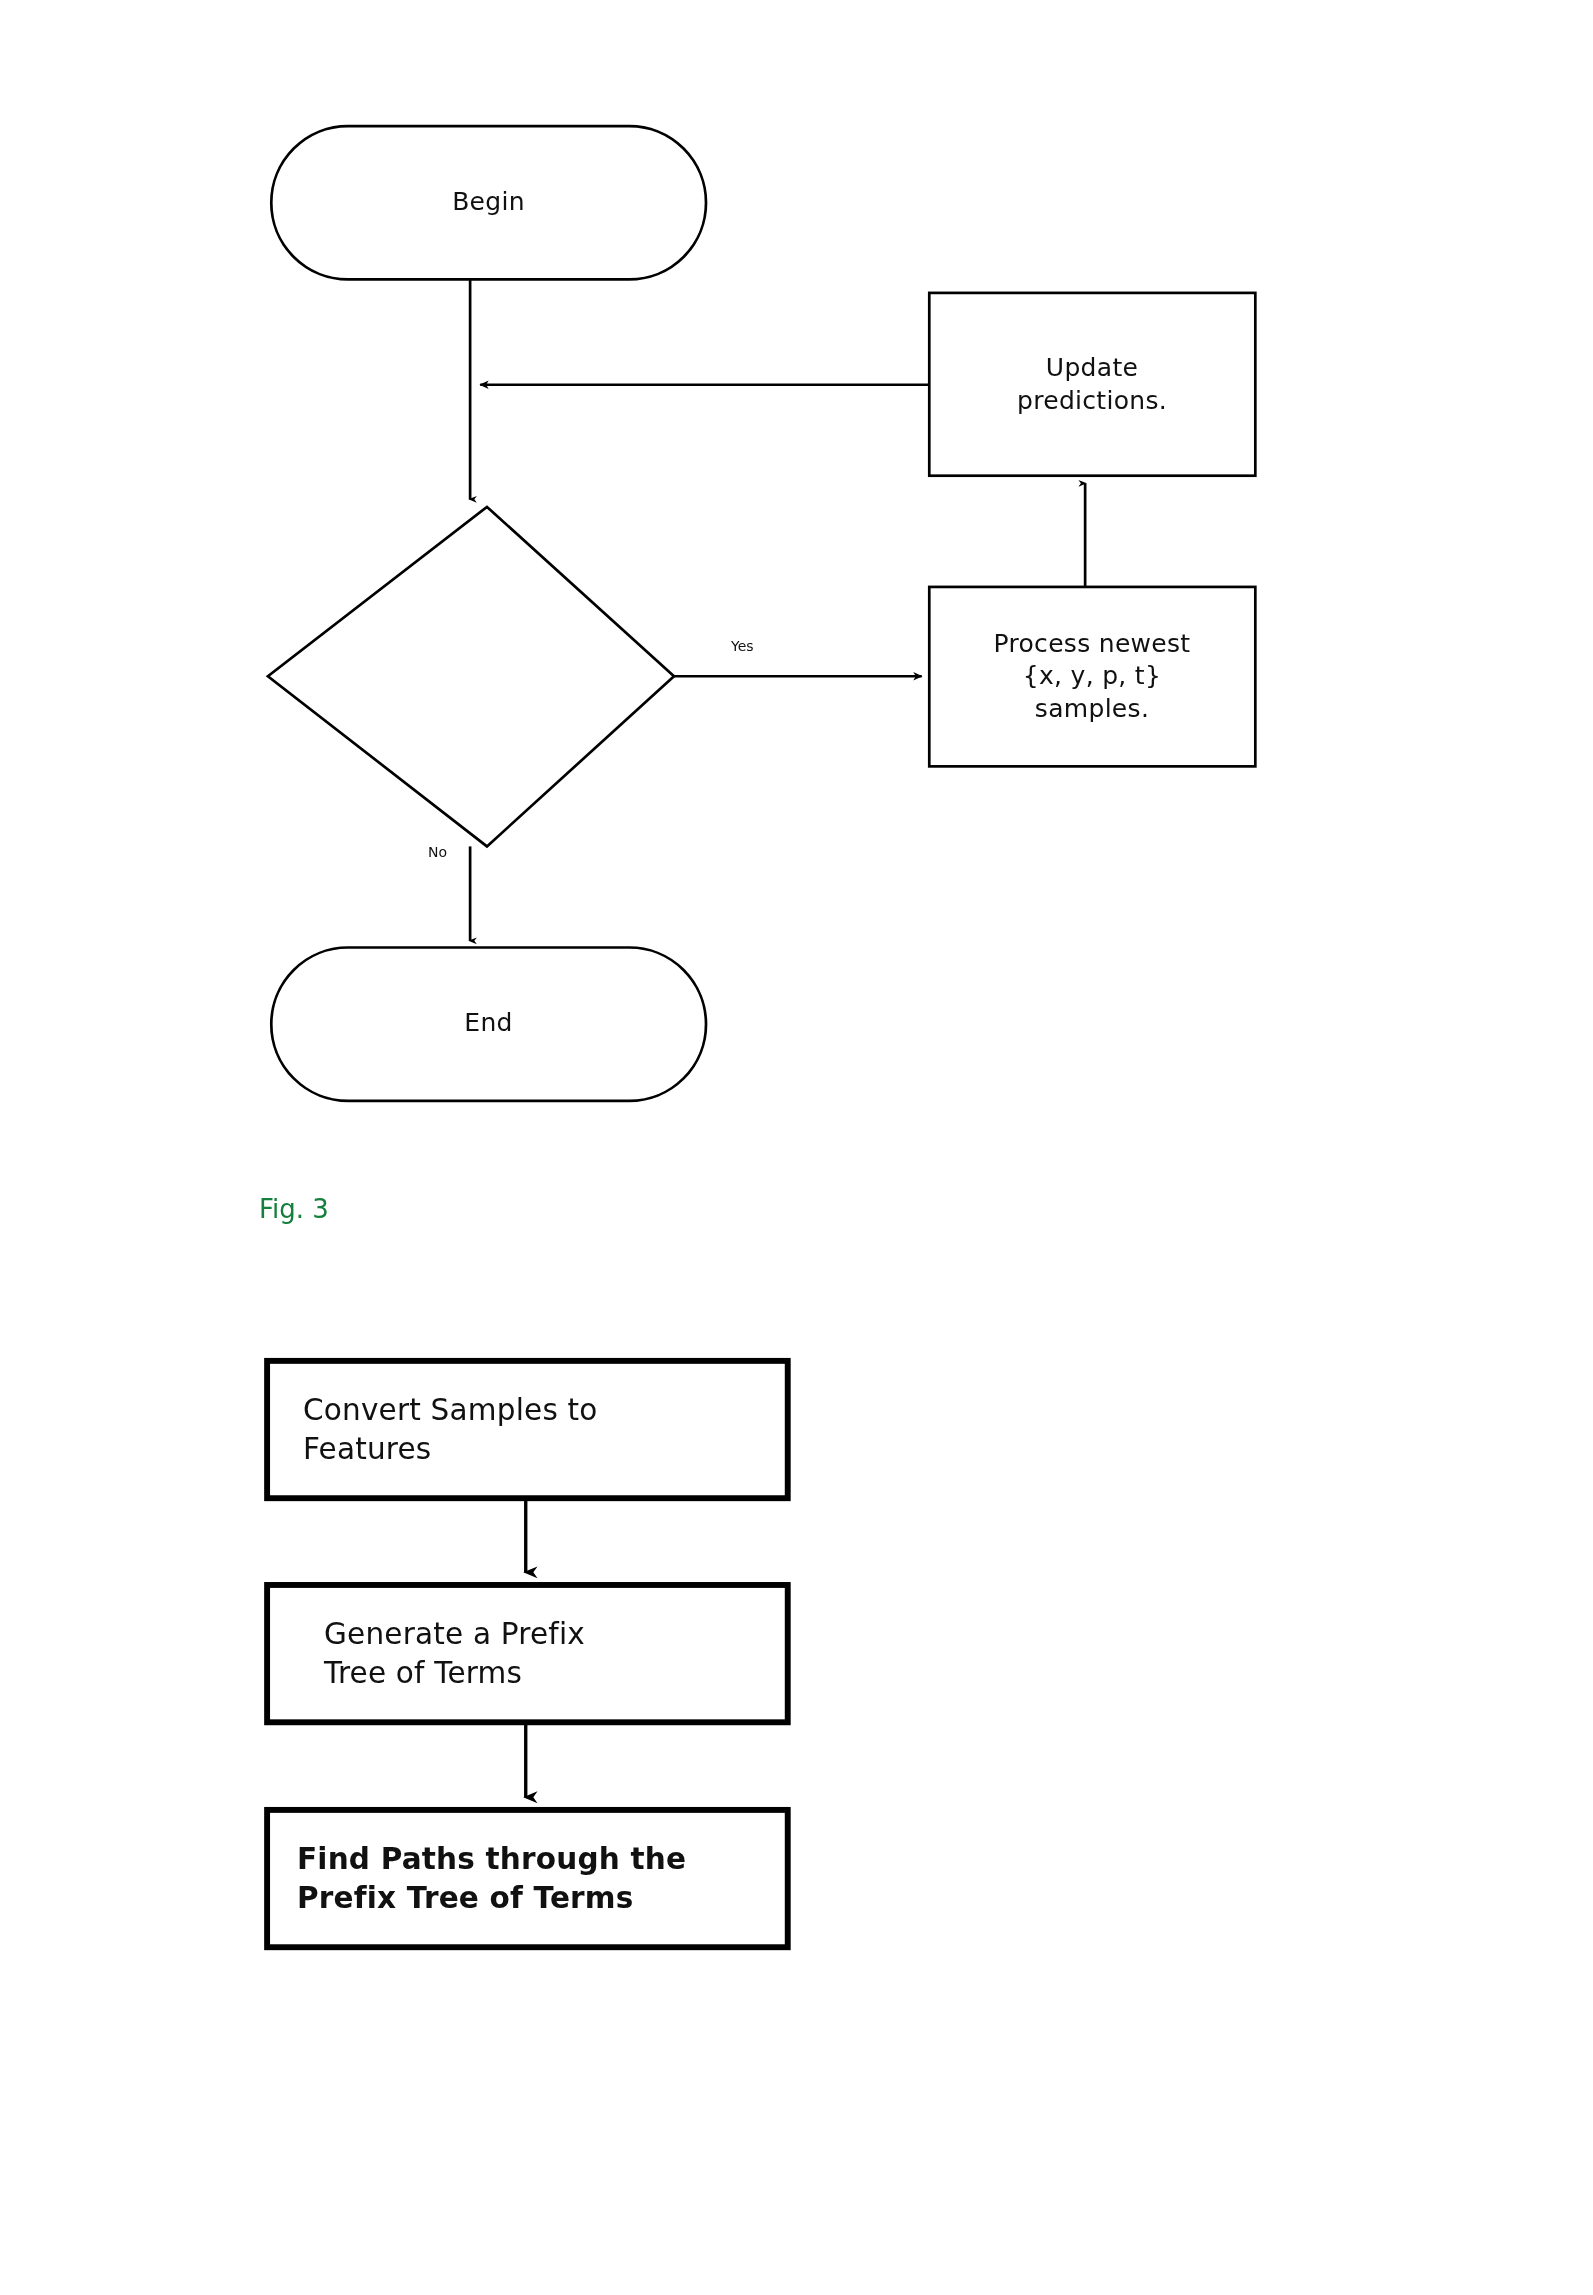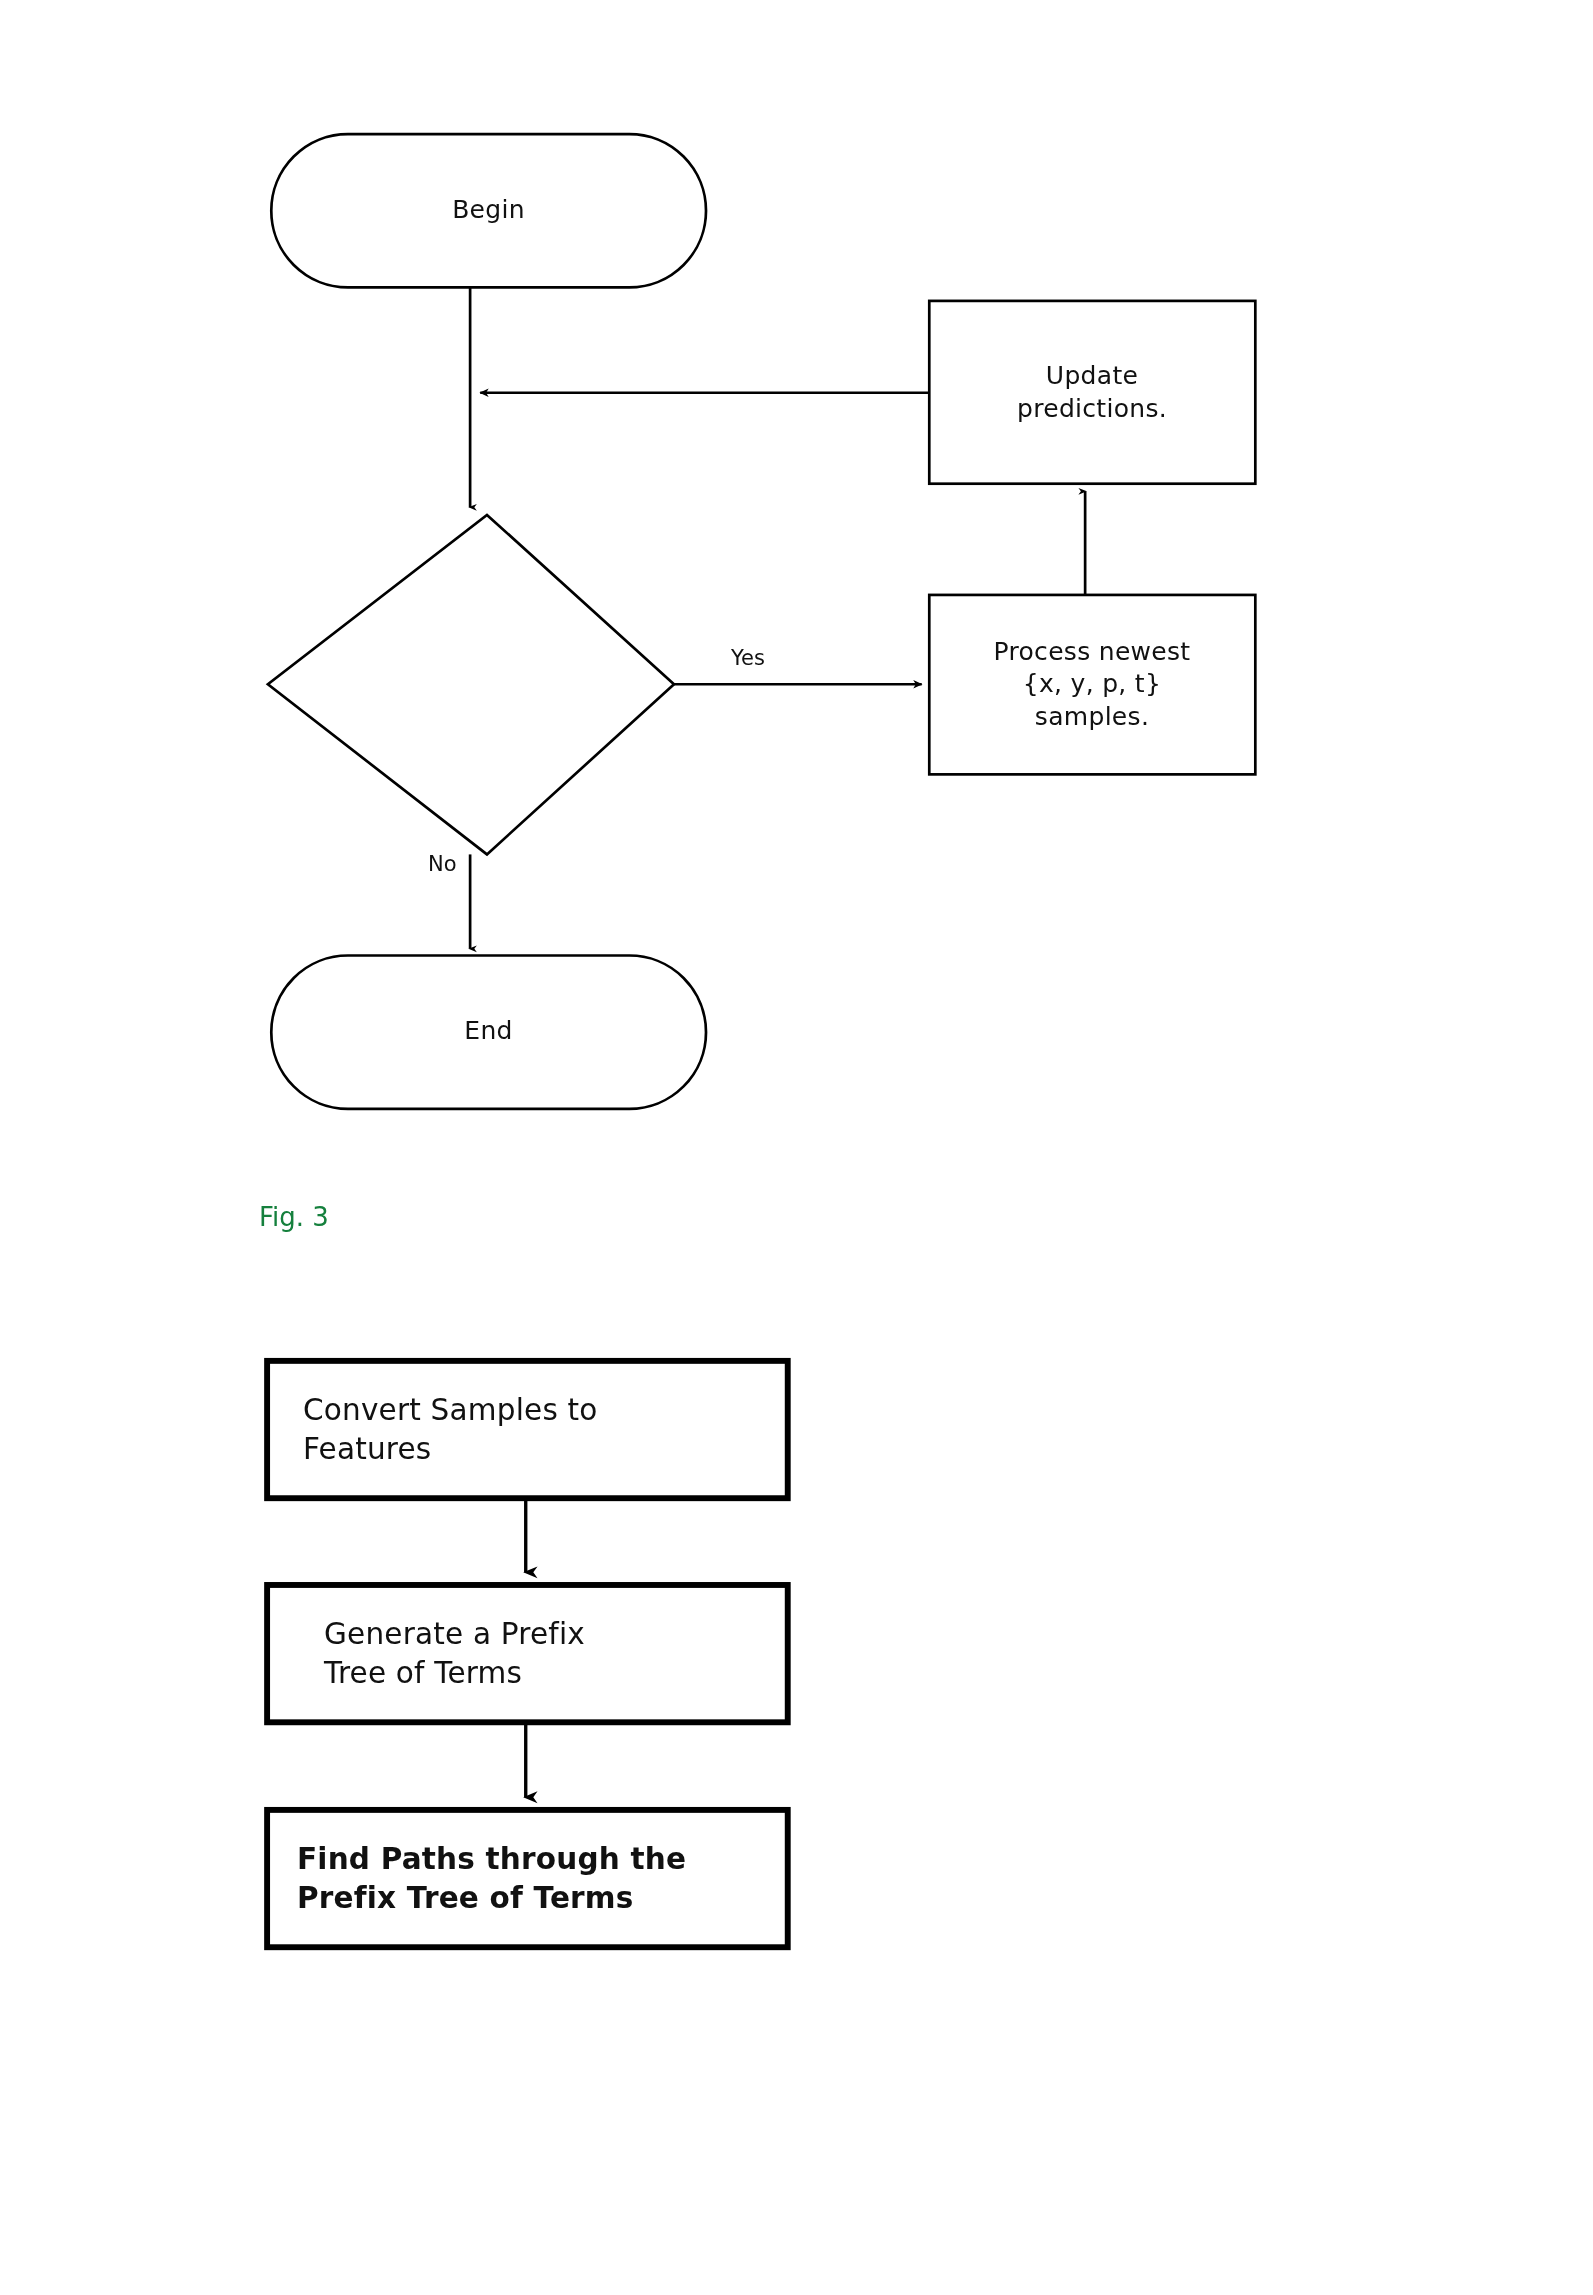--- a/index.html
+++ b/index.html
@@ -19,21 +19,21 @@
   .page {
     position: absolute;
     inset: 0;
     background: #ffffff;
   }
 
   
   .figure {
     position: absolute;
   }
-  #figure-3 { left: 0; top: 16px; width: 1562px; height: 1264px; }
+  #figure-3 { left: 0; top: 8px; width: 1562px; height: 1264px; }
   #figure-4 { left: 0; top: 1264px; width: 1594px; height: 1032px; }
 
   .fig-svg {
     position: absolute;
     left: 0;
     top: 0;
     display: block;
   }
 
   
@@ -54,21 +54,21 @@
     justify-content: flex-start;
     text-align: left;
   }
 
   
   .scan {
     font-size: 25px;
     letter-spacing: 0.3px;
   }
   .scan-small {
-    font-size: 21px;
+    font-size: 14px;
   }
 
   
   .scan-big {
     font-size: 29.5px;
     letter-spacing: 0.2px;
   }
 
   
   .edge-label {

